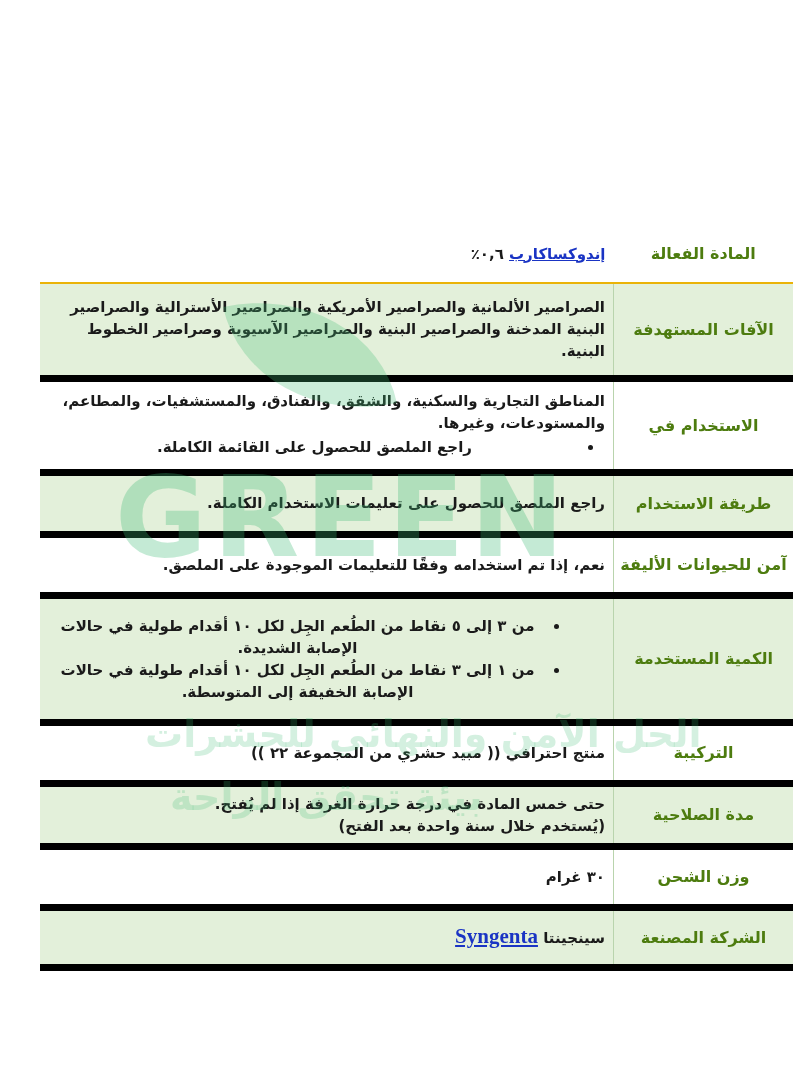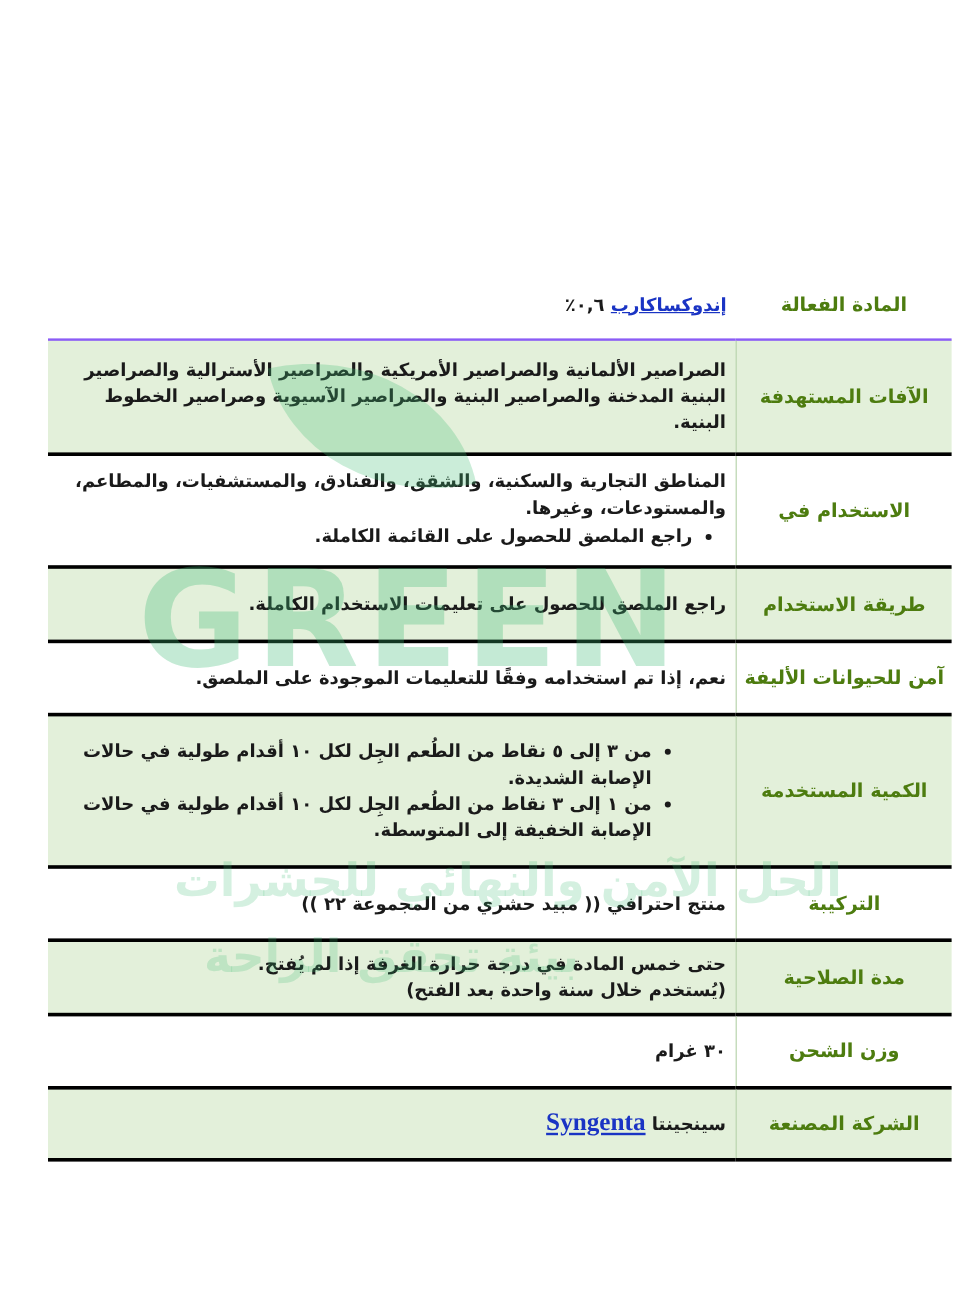--- a/index.html
+++ b/index.html
@@ -2,29 +2,29 @@
 <html><head>
 <meta charset="utf-8">
 <style>
   html, body { margin: 0; padding: 0; background: #ffffff; }
   body { width: 800px; height: 1092px; position: relative; overflow: hidden;
          font-family: "DejaVu Sans", "Liberation Sans", sans-serif; }
   .page { position: absolute; left: 0; top: 0; width: 800px; height: 1092px; }
 
   .spec-table { position: absolute; left: 40px; top: 225px; width: 753px;
                 border-collapse: collapse; direction: rtl; z-index: 1; }
-  .spec-table td { border-bottom: 3px solid #000000; vertical-align: middle; padding: 0; }
+  .spec-table td { border-bottom: 7px solid #000000; vertical-align: middle; padding: 0; }
   .spec-table tr.shaded td { background: #e3f0da; }
-  .spec-table tr.first td { border-bottom: 2px solid #8b5cf6; }
+  .spec-table tr.first td { border-bottom: 2px solid #eab308; }
   .spec-table td.label { width: 179px; border-left: 1px solid #b9d4ad; text-align: center;
                          color: #4d7c0f; font-size: 16px; font-weight: bold; }
   .spec-table td.value { text-align: right; color: #1a1a1a; font-size: 15px;
                          font-weight: bold; padding: 6px 8px 6px 10px; line-height: 22px; }
   .spec-table tr.first td.label { border-left: none; }
-  .value ul { margin: 2px; padding: 0 26px 0 0; }
+  .value ul { margin: 2px; padding: 0 26px 0 0; text-align: center; }
   .value ul li { list-style: disc; }
   .value a { color: #1a34c4; text-decoration: underline; font-weight: bold; }
 
   .watermark { position: absolute; left: 0; top: 0; width: 800px; height: 936px;
                z-index: 2; pointer-events: none; }
   .wm-leaf { position: absolute; left: 235px; top: 290px; width: 150px; height: 130px;
              background: rgba(70,190,120,0.28); border-radius: 0 100% 0 100%;
              transform: rotate(-12deg); }
   .wm-text { position: absolute; font-family: "DejaVu Sans", sans-serif; font-weight: bold;
              color: rgba(60,185,115,0.30); letter-spacing: 6px; }

